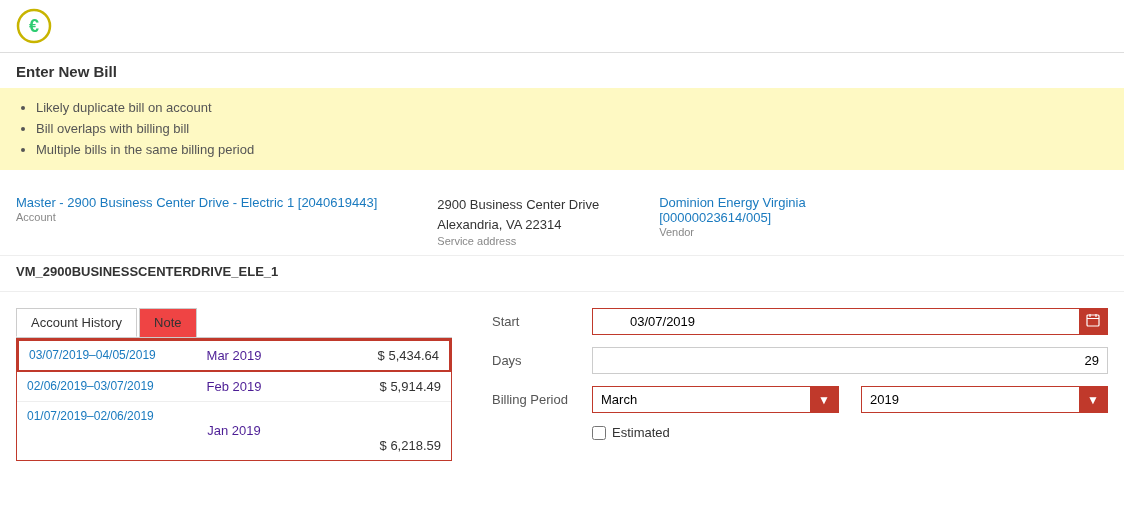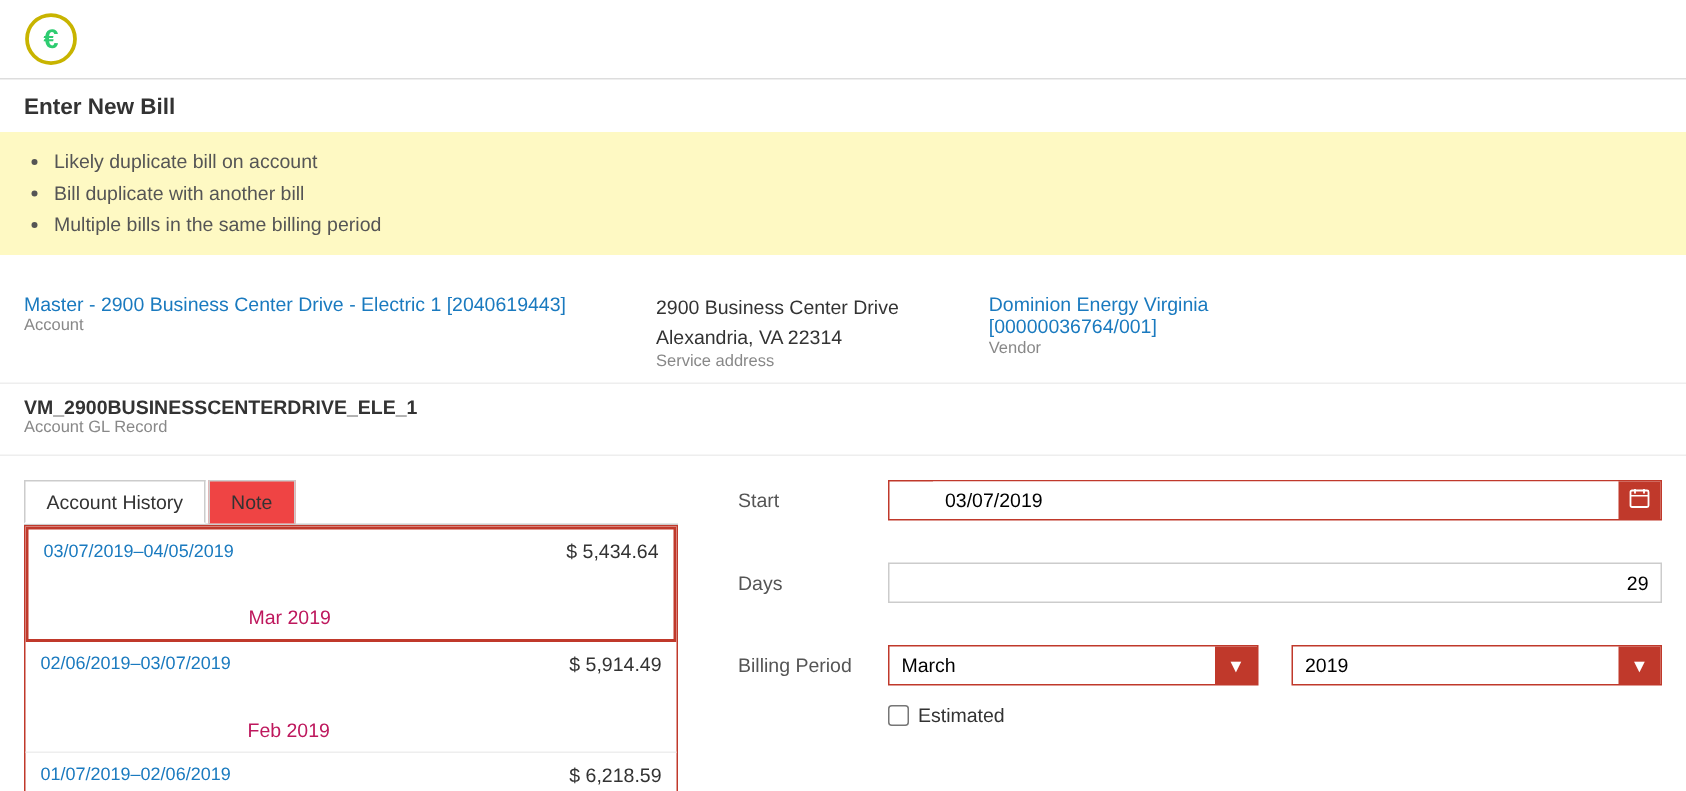--- a/index.html
+++ b/index.html
@@ -113,48 +113,49 @@
     }
     .history-row {
       display: flex;
       justify-content: space-between;
       padding: 7px 10px;
       font-size: 13px;
       border-bottom: 1px solid #eee;
     }
     .history-row:last-child {
       border-bottom: none;
+      flex-direction: column;
     }
     .history-row.highlighted {
       border: 2px solid #c0392b;
       background: #fff;
     }
     .history-row .date-range {
       color: #1a7abf;
       font-size: 12px;
       flex: 1;
     }
     .history-row .period {
-      color: #be185d;
-      flex: 1;
-      margin-top: 44px;
+      color: #4c1d95;
+      flex: 1;
+      text-align: center;
     }
     .history-row .amount {
       text-align: right;
       flex: 1;
     }
 
     
     .right-panel {
       flex: 1;
     }
     .form-row {
       display: flex;
       align-items: center;
-      margin-bottom: 28px;
+      margin-bottom: 12px;
     }
     .form-label {
       width: 100px;
       font-size: 13px;
       color: #555;
     }
     .form-input-days {
       flex: 1;
       padding: 5px 8px;
       border: 1px solid #ccc;
@@ -248,50 +249,49 @@
     <circle cx="18" cy="18" r="16" fill="none" stroke="#c8b400" stroke-width="2.5"></circle>
     <text x="18" y="24" text-anchor="middle" font-size="18" font-weight="bold" fill="#2ecc71" font-family="Arial">€</text>
   </svg>
 </div>
 
 <div class="page-title">Enter New Bill</div>
 
 <div class="alert-box">
   <ul id="alert-list">
       <li>Likely duplicate bill on account</li>
-      <li>Bill duplicate with another bill</li>
+      <li>Bill overlaps with billing bill</li>
       <li>Multiple bills in the same billing period</li>
     </ul>
 </div>
 
 <div class="info-section">
   <div class="info-block">
     <div>
       <span class="info-link">Master - 2900 Business Center Drive - Electric 1</span>
       <span class="info-link">[2040619443]</span>
     </div>
     <div class="info-label">Account</div>
   </div>
   <div class="info-block">
     <div class="info-address">2900 Business Center Drive</div>
     <div class="info-address">Alexandria, VA 22314</div>
     <div class="info-label">Service address</div>
   </div>
   <div class="info-block">
     <div>
       <span class="info-link">Dominion Energy Virginia</span><br>
-      <span class="info-link">[00000036764/001]</span>
+      <span class="info-link">[00000023614/005]</span>
     </div>
     <div class="info-label">Vendor</div>
   </div>
 </div>
 
 <div class="gl-section">
   <div class="gl-name">VM_2900BUSINESSCENTERDRIVE_ELE_1</div>
-  <div class="gl-label">Account GL Record</div>
 </div>
 
 <div class="main-content">
 
   <div class="left-panel">
     <div class="tabs">
       <div class="tab active" id="tab0">Account History</div>
       <div class="tab" id="tab1">Note</div>
     </div>
     <div class="history-table" id="history-rows">

